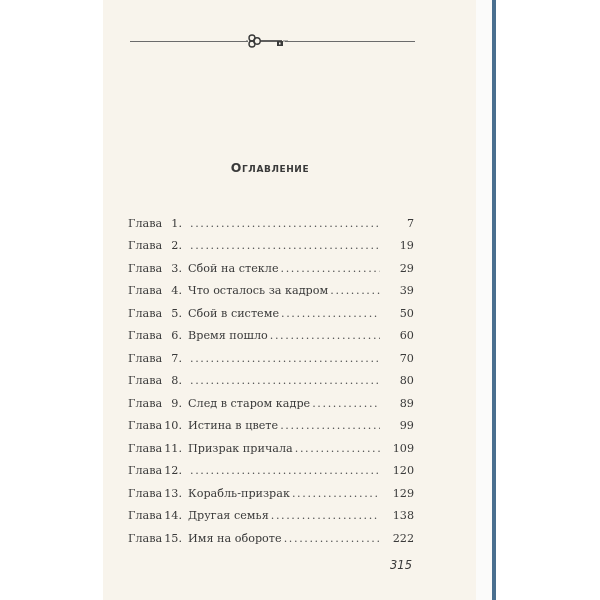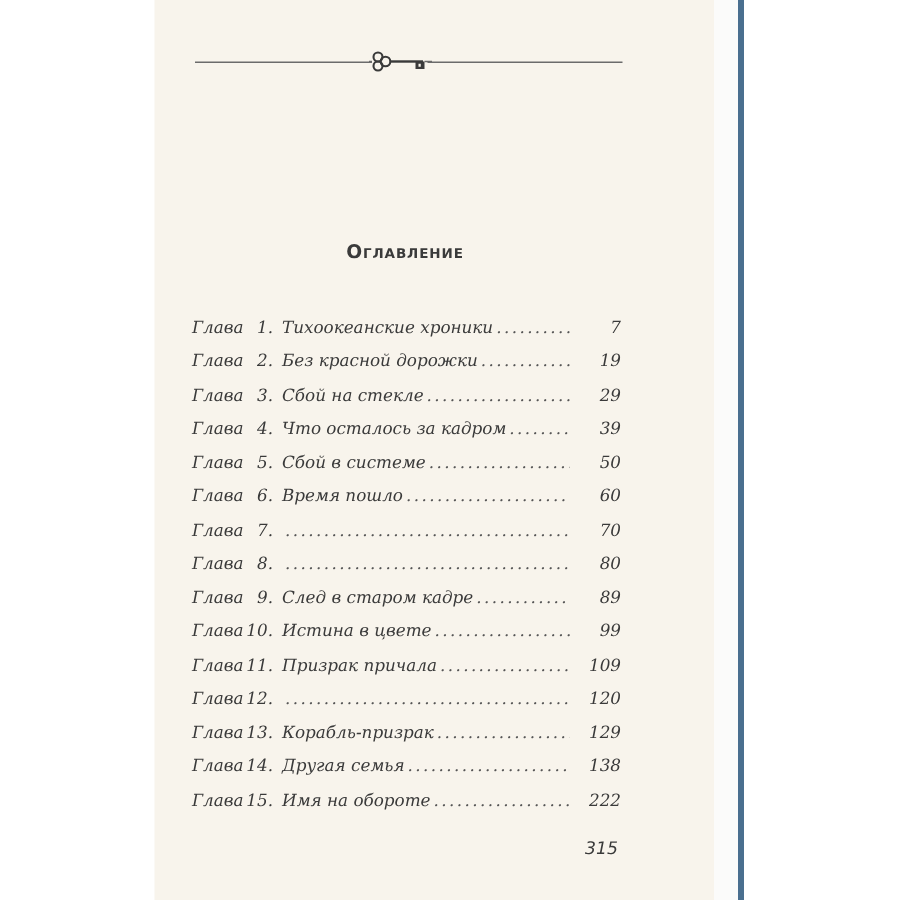--- a/index.html
+++ b/index.html
@@ -32,22 +32,22 @@
     position: absolute; left: 0; top: 160px; width: 540px; text-align: center;
     font-family: "DejaVu Sans", "Liberation Sans", sans-serif;
     font-weight: bold; font-size: 12.5px; letter-spacing: 0.6px;
     color: #3a3a3a; font-variant: small-caps;
   }
   .toc-title .title-inner { position: relative; left: 0; }
   .toc-list {
     position: absolute; left: 128px; top: 207px; width: 286px;
   }
   .toc-row {
-    display: flex; align-items: center; height: 22.5px;
-    font-size: 11.2px; color: #3a3a3a; white-space: nowrap; font-style: italic;
+    display: flex; align-items: flex-end; height: 22.5px;
+    font-size: 11.2px; color: #3a3a3a; white-space: nowrap;
   }
   .toc-label { width: 34px; flex: none; }
   .toc-num { width: 20px; flex: none; text-align: right; padding-right: 6px; }
   .toc-chapter-title { flex: none; }
   .toc-leader {
     flex: 1 1 auto; overflow: hidden; margin: 0 4px 0 2px;
     letter-spacing: 1.6px; color: #555;
   }
   .toc-leader::before {
     content: "..................................................................................";
@@ -82,28 +82,26 @@
 <div class="rule right"></div>
 
 <div class="toc-title">
   <span class="title-inner">Оглавление</span>
 </div>
 
 <div class="toc-list">
   <div class="toc-row">
     <span class="toc-label">Глава</span>
     <span class="toc-num">1.</span>
-    <span class="toc-chapter-title">Тихоокеанские хроники</span>
     <span class="toc-leader"></span>
     <span class="toc-page">7</span>
   </div>
   <div class="toc-row">
     <span class="toc-label">Глава</span>
     <span class="toc-num">2.</span>
-    <span class="toc-chapter-title">Без красной дорожки</span>
     <span class="toc-leader"></span>
     <span class="toc-page">19</span>
   </div>
   <div class="toc-row">
     <span class="toc-label">Глава</span>
     <span class="toc-num">3.</span>
     <span class="toc-chapter-title">Сбой на стекле</span>
     <span class="toc-leader"></span>
     <span class="toc-page">29</span>
   </div>

